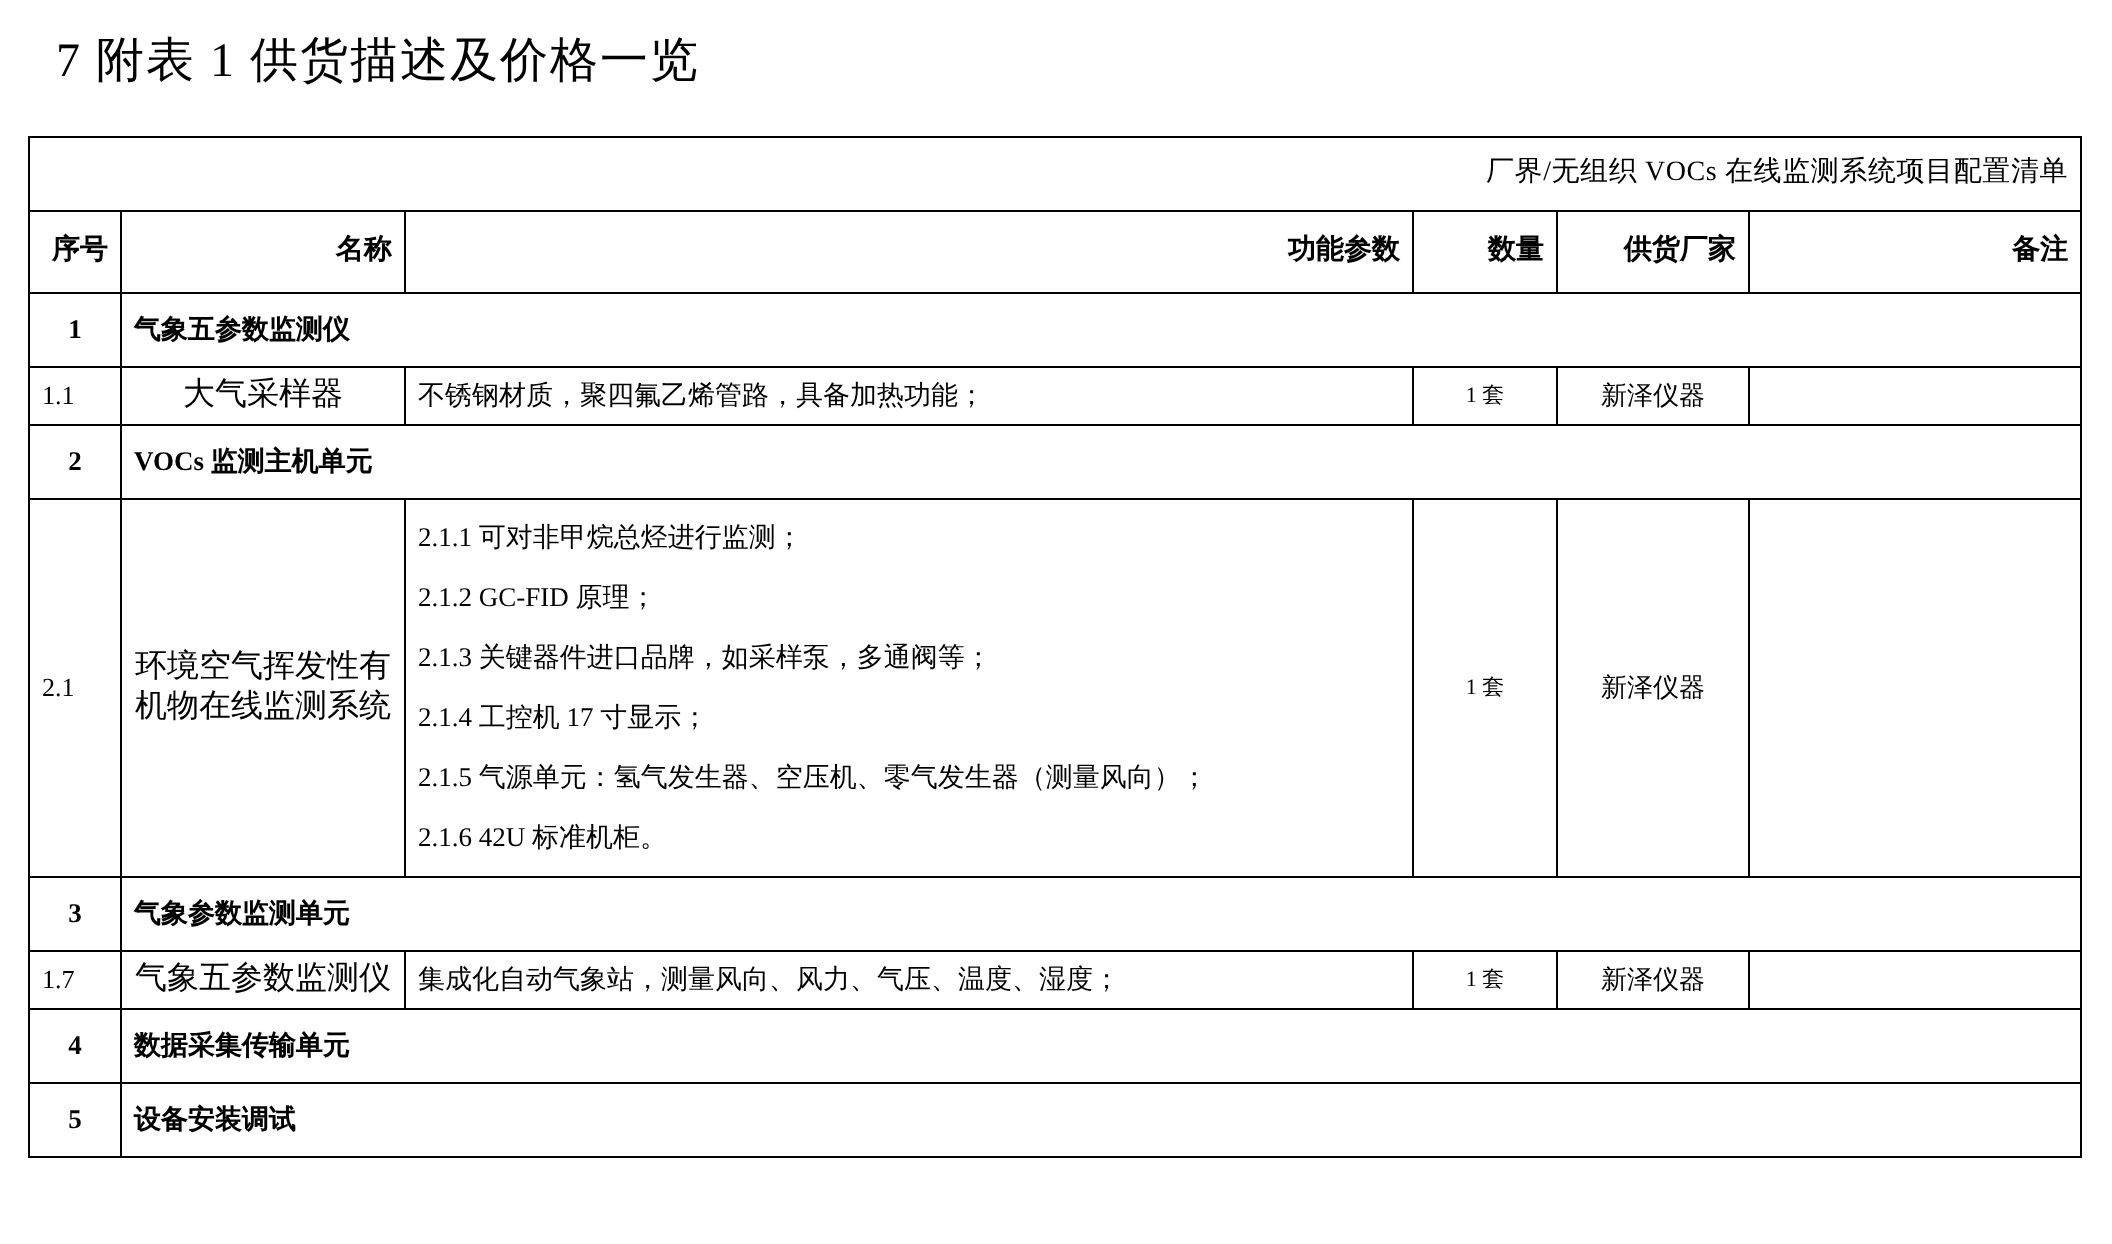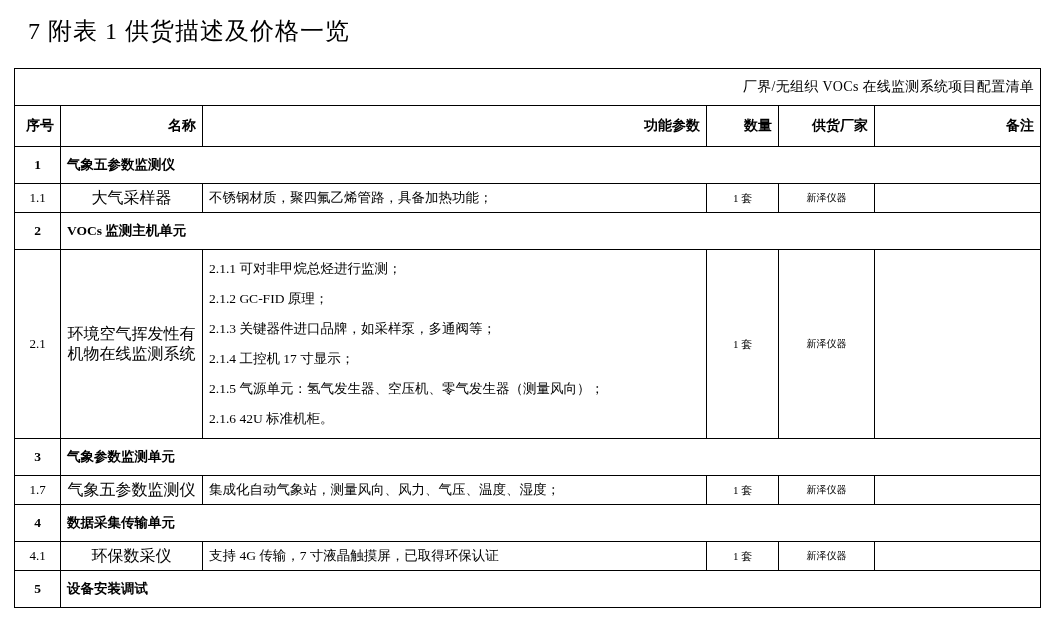--- a/index.html
+++ b/index.html
@@ -62,40 +62,40 @@
   }
   .section-idx {
     text-align: center;
     font-weight: bold;
   }
   .section-name {
     padding-left: 10px;
     font-weight: bold;
   }
   .item-idx {
-    text-align: center;
+    text-align: left;
     font-size: 13px;
   }
   .item-name {
     text-align: center;
     font-size: 16px;
   }
   .item-params {
     text-align: left;
     padding-left: 10px;
     font-size: 13.5px;
     margin-left: 28px;
   }
   .item-qty {
     text-align: center;
     font-size: 11px;
   }
   .item-vendor {
     text-align: center;
-    font-size: 10px;
+    font-size: 13px;
   }
   .item-note {
     text-align: center;
   }
   .multiline p {
     margin: 0;
     padding: 2px 0;
     line-height: 26px;
   }
   .name-multiline {
@@ -185,28 +185,20 @@
           <td class="item-qty">1 套</td>
           <td class="item-vendor">新泽仪器</td>
           <td class="item-note"></td>
         </tr>
 
         <tr class="section-row">
           <td class="section-idx">4</td>
           <td class="section-name" colspan="5">数据采集传输单元</td>
         </tr>
 
-        <tr>
-          <td class="item-idx">4.1</td>
-          <td class="item-name">环保数采仪</td>
-          <td class="item-params">支持 4G 传输，7 寸液晶触摸屏，已取得环保认证</td>
-          <td class="item-qty">1 套</td>
-          <td class="item-vendor">新泽仪器</td>
-          <td class="item-note"></td>
-        </tr>
 
         <tr class="section-row">
           <td class="section-idx">5</td>
           <td class="section-name" colspan="5">设备安装调试</td>
         </tr>
 
       </tbody>
     </table>
   </div>
 

